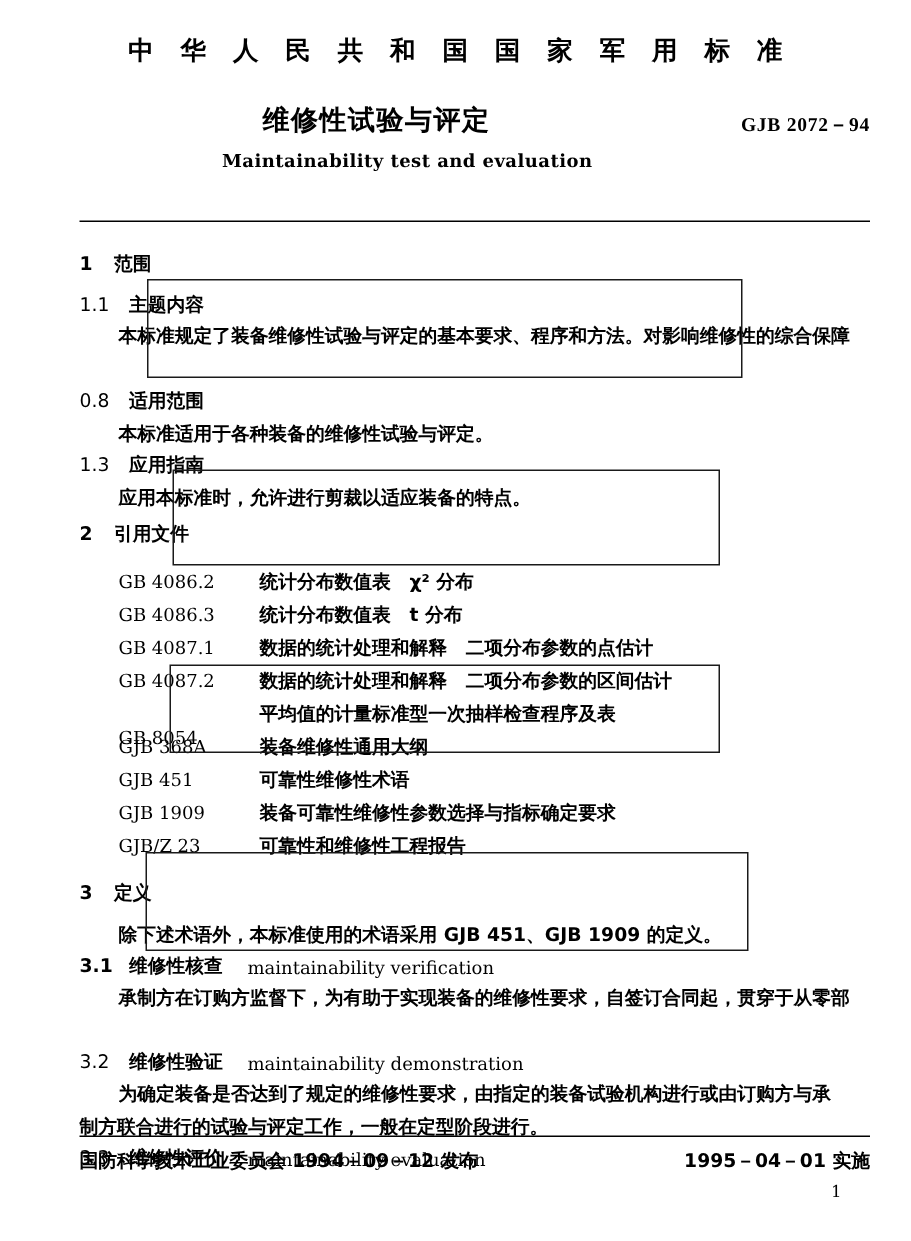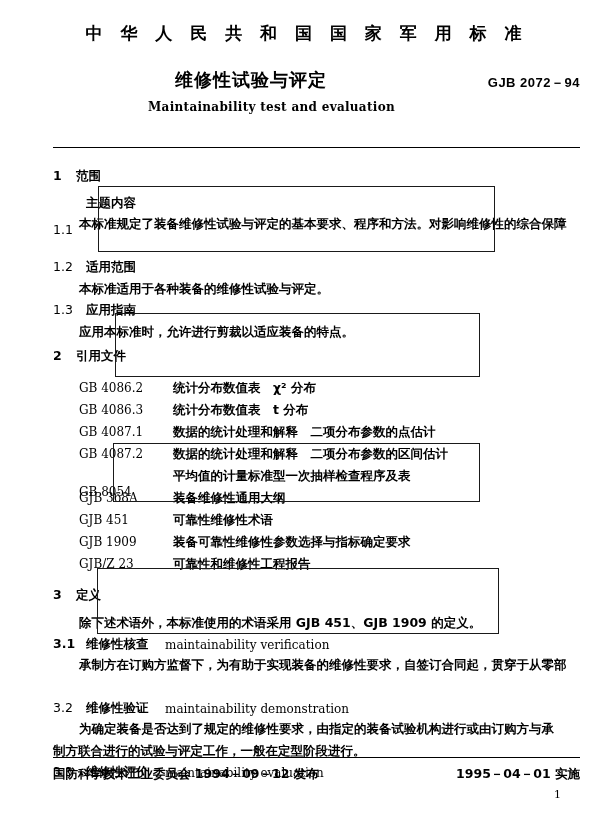--- a/index.html
+++ b/index.html
@@ -59,21 +59,21 @@
     font-family: "DejaVu Serif", "Liberation Serif", serif;
     letter-spacing: 0.3px;
   }
 
   .std-number {
     position: absolute;
     top: 74px;
     right: 27px;
     font-weight: bold;
     font-size: 13px;
-    font-family: Liberation Sans, sans-serif;
+    font-family: Liberation Serif, serif;
     letter-spacing: 0.5px;
   }
 
   .rule-top {
     position: absolute;
     top: 147px;
     left: 53px;
     width: 527px;
     height: 1px;
     background: #000;
@@ -171,25 +171,25 @@
 
   <div class="title-cn">维修性试验与评定</div>
   <div class="std-number">GJB 2072－94</div>
   <div class="title-en">Maintainability test and evaluation</div>
 
   <div class="rule-top"></div>
 
   <div class="line hdr" style="top:170px; left:53px;">1</div>
   <div class="line hdr" style="top:170px; left:76px;">范围</div>
 
-  <div class="line num" style="top:197px; left:53px;margin-top:27px;">1.1</div>
+  <div class="line num" style="top:197px; left:53px;">1.1</div>
   <div class="line hdr" style="top:197px; left:86px;">主题内容</div>
   <div class="line body-line" style="top:218px; left:79px;">本标准规定了装备维修性试验与评定的基本要求、程序和方法。对影响维修性的综合保障</div>
 
-  <div class="line num" style="top:261px; left:53px;">1.2</div>
+  <div class="line num" style="top:261px; left:53px;">0.8</div>
   <div class="line hdr" style="top:261px; left:86px;">适用范围</div>
   <div class="line body-line" style="top:283px; left:79px;">本标准适用于各种装备的维修性试验与评定。</div>
 
   <div class="line num" style="top:304px; left:53px;">1.3</div>
   <div class="line hdr" style="top:304px; left:86px;">应用指南</div>
   <div class="line body-line" style="top:326px; left:79px;">应用本标准时，允许进行剪裁以适应装备的特点。</div>
 
   <div class="line hdr" style="top:350px; left:53px;">2</div>
   <div class="line hdr" style="top:350px; left:76px;">引用文件</div>
 

